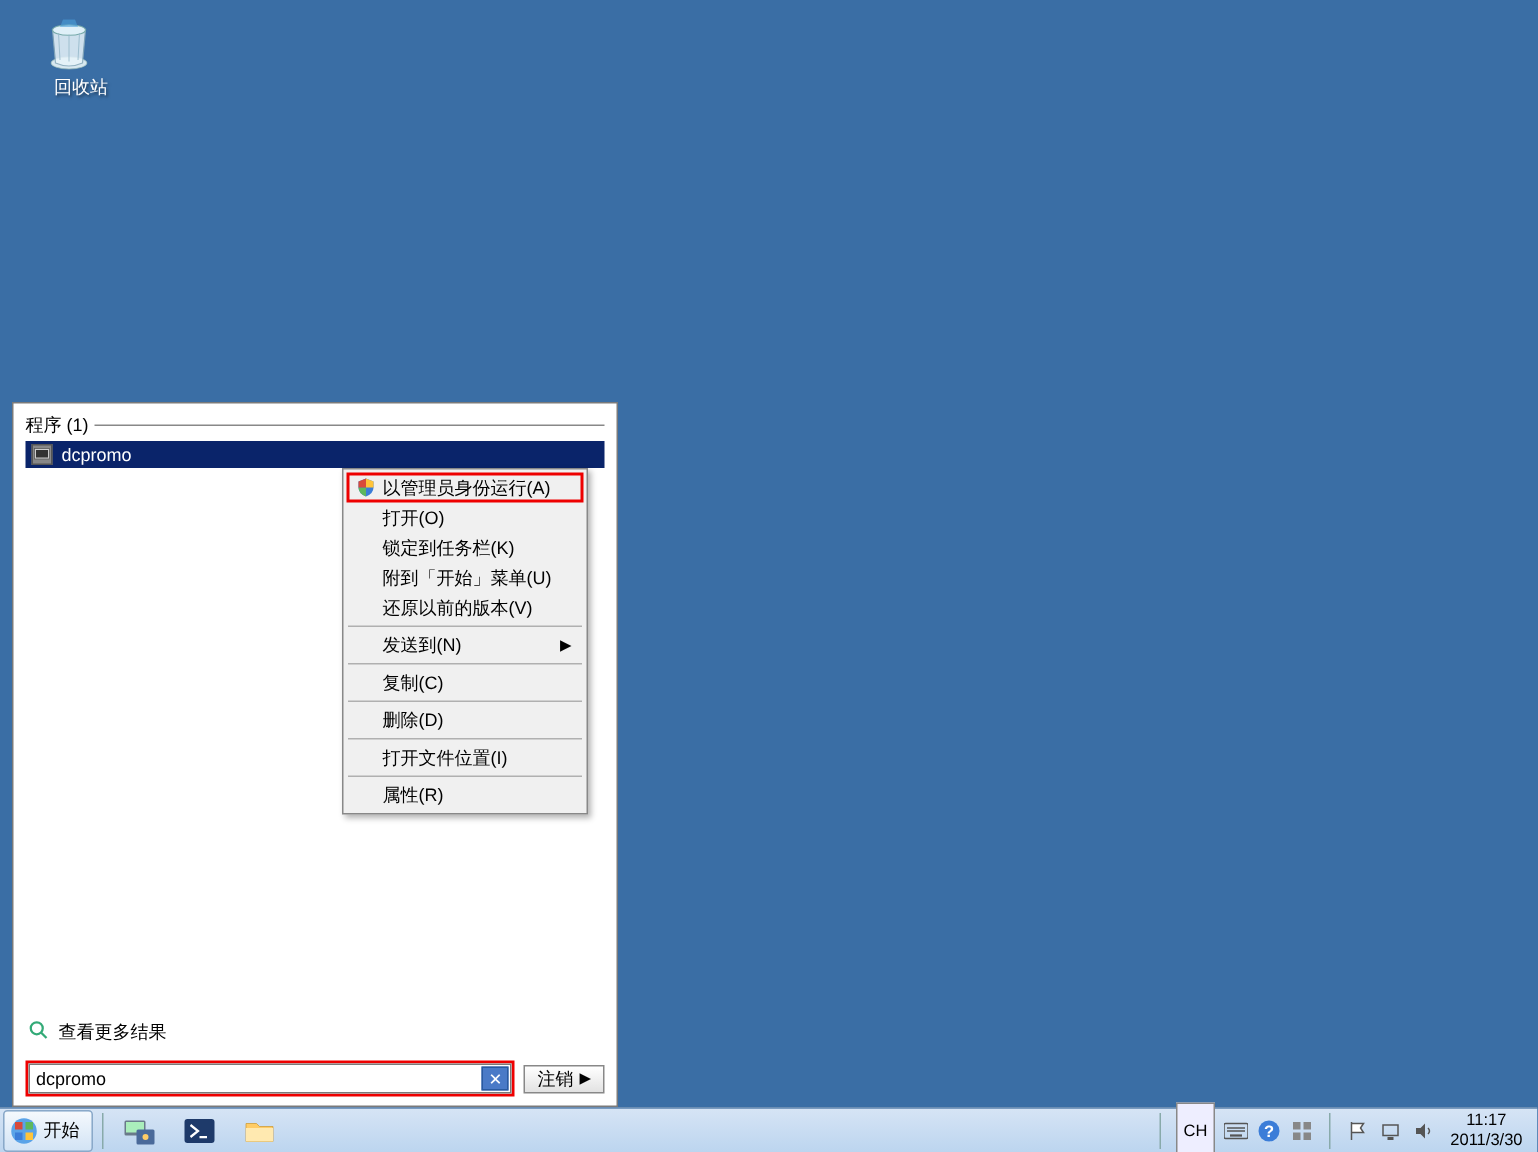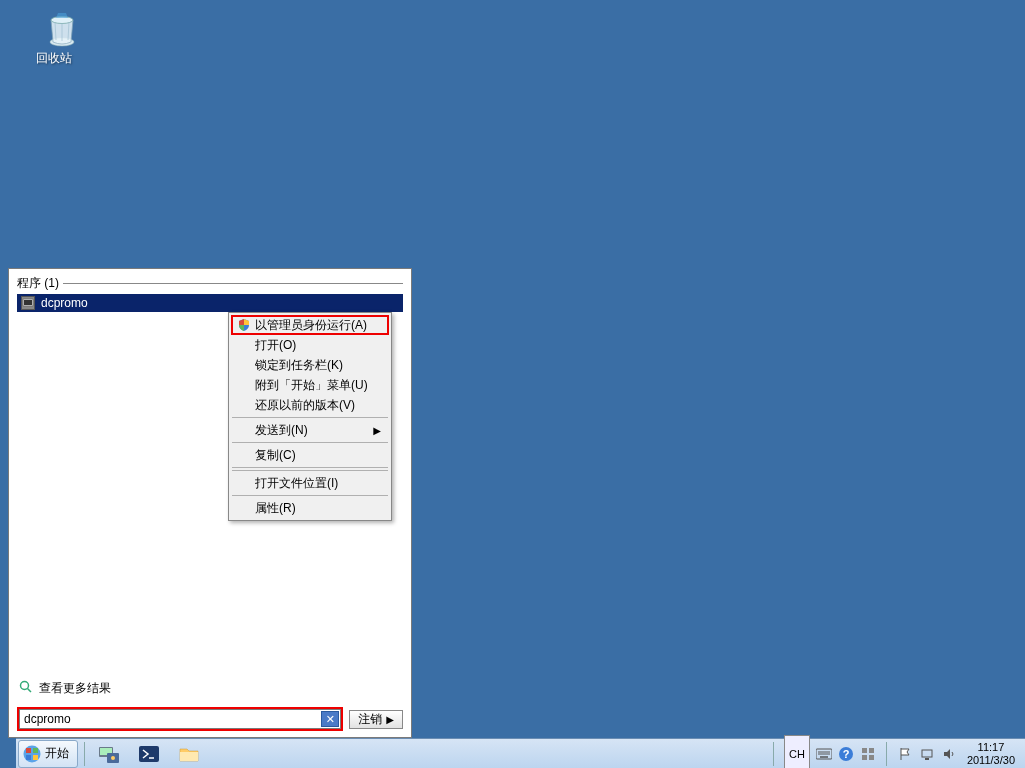--- a/index.html
+++ b/index.html
@@ -1,19 +1,19 @@
 <!DOCTYPE html>
 <html><head>
   <meta charset="utf-8">
   <style>
     * { margin: 0; padding: 0; box-sizing: border-box; font-family: "Microsoft YaHei", "SimSun", Arial, sans-serif; }
     body { width: 1025px; height: 768px; background: #3a6ea5; overflow: hidden; position: relative; }
     
     
-    .desktop-icon { position: absolute; top: 8px; left: 20px; width: 52px; text-align: left; cursor: pointer; margin-left: 16px; }
+    .desktop-icon { position: absolute; top: 8px; left: 20px; width: 52px; text-align: right; cursor: pointer; }
     .desktop-icon .icon-img { width: 40px; height: 40px; margin: 0 auto; }
     .desktop-icon .label { color: #fff; font-size: 12px; margin-top: 2px; text-shadow: 1px 1px 2px rgba(0,0,0,0.5); }
     
     
     .recycle-bin-icon svg { width: 40px; height: 40px; }
     
     
     .start-panel {
       position: absolute;
       left: 8px;
@@ -66,21 +66,21 @@
       display: flex; align-items: center; padding: 3px 8px 3px 24px; font-size: 12px;
       cursor: pointer; position: relative; height: 20px;
     }
     .menu-item.highlighted { border: 2px solid #e00; padding: 1px 6px 1px 22px; }
     .menu-item .shield { position: absolute; left: 4px; width: 14px; height: 14px; }
     .menu-item .submenu-arrow { margin-left: auto; font-size: 10px; }
     .menu-sep { height: 1px; background: #b0b0b0; margin: 2px 1px; }
     
     
     .taskbar {
-      position: absolute; left: 16px; right: 0; bottom: 0; height: 30px;
+      position: absolute; left: 0; right: 0; bottom: 0; height: 30px;
       background: linear-gradient(#d6e4f5, #bcd5ef); border-top: 1px solid #6a8db3;
       display: flex; align-items: center;
     }
     .start-btn {
       height: 28px; padding: 0 8px 0 4px; margin: 0 2px;
       background: linear-gradient(#f5f9fd, #d2e3f5); border: 1px solid #8aa9c9;
       border-radius: 3px; display: flex; align-items: center; gap: 4px;
       font-size: 12px; cursor: pointer;
     }
     .start-orb { width: 18px; height: 18px; }
@@ -177,20 +177,23 @@
   <div class="menu-sep"></div>
   <div class="menu-item">
     <span>发送到(N)</span>
     <span class="submenu-arrow">▶</span>
   </div>
   <div class="menu-sep"></div>
   <div class="menu-item">
     <span>复制(C)</span>
   </div>
   <div class="menu-sep"></div>
+  <div class="menu-item">
+    <span>删除(D)</span>
+  </div>
   <div class="menu-sep"></div>
   <div class="menu-item">
     <span>打开文件位置(I)</span>
   </div>
   <div class="menu-sep"></div>
   <div class="menu-item">
     <span>属性(R)</span>
   </div>
 </div>
 

